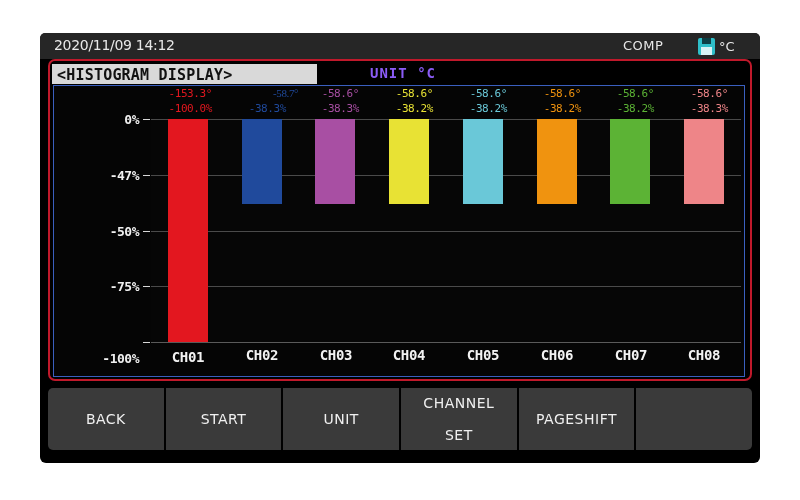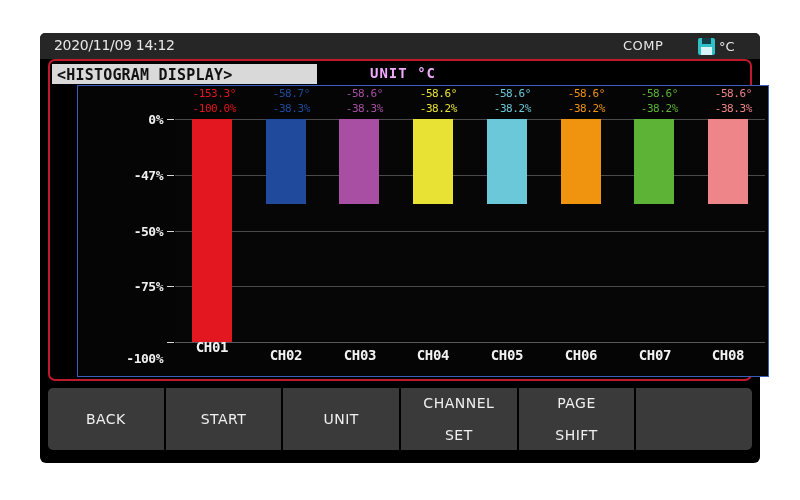--- a/index.html
+++ b/index.html
@@ -131,36 +131,35 @@
     letter-spacing: 0.2px;
     white-space: nowrap;
     font-family: "DejaVu Sans Mono", monospace;
   }
   #unit-label {
     position: absolute;
     left: 320px;
     top: 2px;
     font-size: 14px;
     font-weight: bold;
-    color: #f0abfc;
+    color: #8b5cf6;
     letter-spacing: 1px;
     font-family: "DejaVu Sans Mono", monospace;
   }
 
   
   #graphpanel {
     position: absolute;
     left: 3px;
     top: 24px;
     width: 692px;
     height: 292px;
     border: 1px solid #3a5fbf;
     box-sizing: border-box;
     background: #050505;
-    margin-left: 24px;
   }
 
   .value-row {
     position: absolute;
     left: 0px;
     width: 100%;
     height: 15px;
   }
   #row-temp { top: 1px; }
   #row-pct  { top: 16px; }
@@ -279,21 +278,21 @@
       <div id="title-box">
         <span id="title-text">&lt;HISTOGRAM DISPLAY&gt;</span>
       </div>
       <div id="unit-label">UNIT  °C</div>
     </div>
 
     <div id="graphpanel">
 
       <div class="value-row" id="row-temp">
           <div class="val-cell" style="left: 82px; color: rgb(227, 23, 31);">-153.3°</div>
-          <div class="val-cell" style="left: 156px; color: rgb(32, 74, 156);">-58.7°</div>
+          <div class="val-cell" style="left: 168px; color: rgb(32, 74, 156); font-family: Liberation Serif, serif;">-58.7°</div>
           <div class="val-cell" style="left: 229px; color: rgb(168, 79, 163);">-58.6°</div>
           <div class="val-cell" style="left: 303px; color: rgb(232, 226, 52);">-58.6°</div>
           <div class="val-cell" style="left: 377px; color: rgb(106, 200, 216);">-58.6°</div>
           <div class="val-cell" style="left: 451px; color: rgb(240, 147, 15);">-58.6°</div>
           <div class="val-cell" style="left: 524px; color: rgb(92, 179, 53);">-58.6°</div>
           <div class="val-cell" style="left: 598px; color: rgb(238, 133, 136);">-58.6°</div>
         </div>
       <div class="value-row" id="row-pct">
           <div class="val-cell" style="left: 82px; color: rgb(227, 23, 31);">-100.0%</div>
           <div class="val-cell" style="left: 156px; color: rgb(32, 74, 156);">-38.3%</div>
@@ -325,21 +324,21 @@
     <div class="ytick-label" style="top: 33px; right: 605px;">0%</div>
         <div class="ytick-dash" style="top: 33px; left: 89px;"></div>
         <div class="ytick-label" style="top: 89px; right: 605px;">-47%</div>
         <div class="ytick-dash" style="top: 89px; left: 89px;"></div>
         <div class="ytick-label" style="top: 145px; right: 605px;">-50%</div>
         <div class="ytick-dash" style="top: 145px; left: 89px;"></div>
         <div class="ytick-label" style="top: 200px; right: 605px;">-75%</div>
         <div class="ytick-dash" style="top: 200px; left: 89px;"></div>
         <div class="ytick-label" style="top: 272px; right: 605px;">-100%</div>
         <div class="ytick-dash" style="top: 256px; left: 89px;"></div>
-        <div class="xlabel" style="left: 97px; width: 74px; top: 253px;">CH01</div>
+        <div class="xlabel" style="left: 97px; width: 74px; top: 263px;">CH01</div>
         <div class="xlabel" style="left: 171px; width: 74px; top: 261px;">CH02</div>
         <div class="xlabel" style="left: 245px; width: 74px; top: 261px;">CH03</div>
         <div class="xlabel" style="left: 318px; width: 74px; top: 261px;">CH04</div>
         <div class="xlabel" style="left: 392px; width: 74px; top: 261px;">CH05</div>
         <div class="xlabel" style="left: 466px; width: 74px; top: 261px;">CH06</div>
         <div class="xlabel" style="left: 540px; width: 74px; top: 261px;">CH07</div>
         <div class="xlabel" style="left: 613px; width: 74px; top: 261px;">CH08</div>
       </div>
   </div>
 
@@ -351,21 +350,21 @@
         <span>START</span>
       </div>
       <div class="fkey" style="flex-direction: column;">
         <span>UNIT</span>
       </div>
       <div class="fkey" style="flex-direction: column;">
         <span>CHANNEL</span>
         <br>
         <span>SET</span>
       </div>
-      <div class="fkey" style="flex-direction: column;">
+      <div class="fkey" style="">
         <span>PAGE</span>
         <br>
         <span>SHIFT</span>
       </div>
       <div class="fkey" style="flex-direction: column;">
         <span></span>
       </div>
     </div>
 
 </div>

